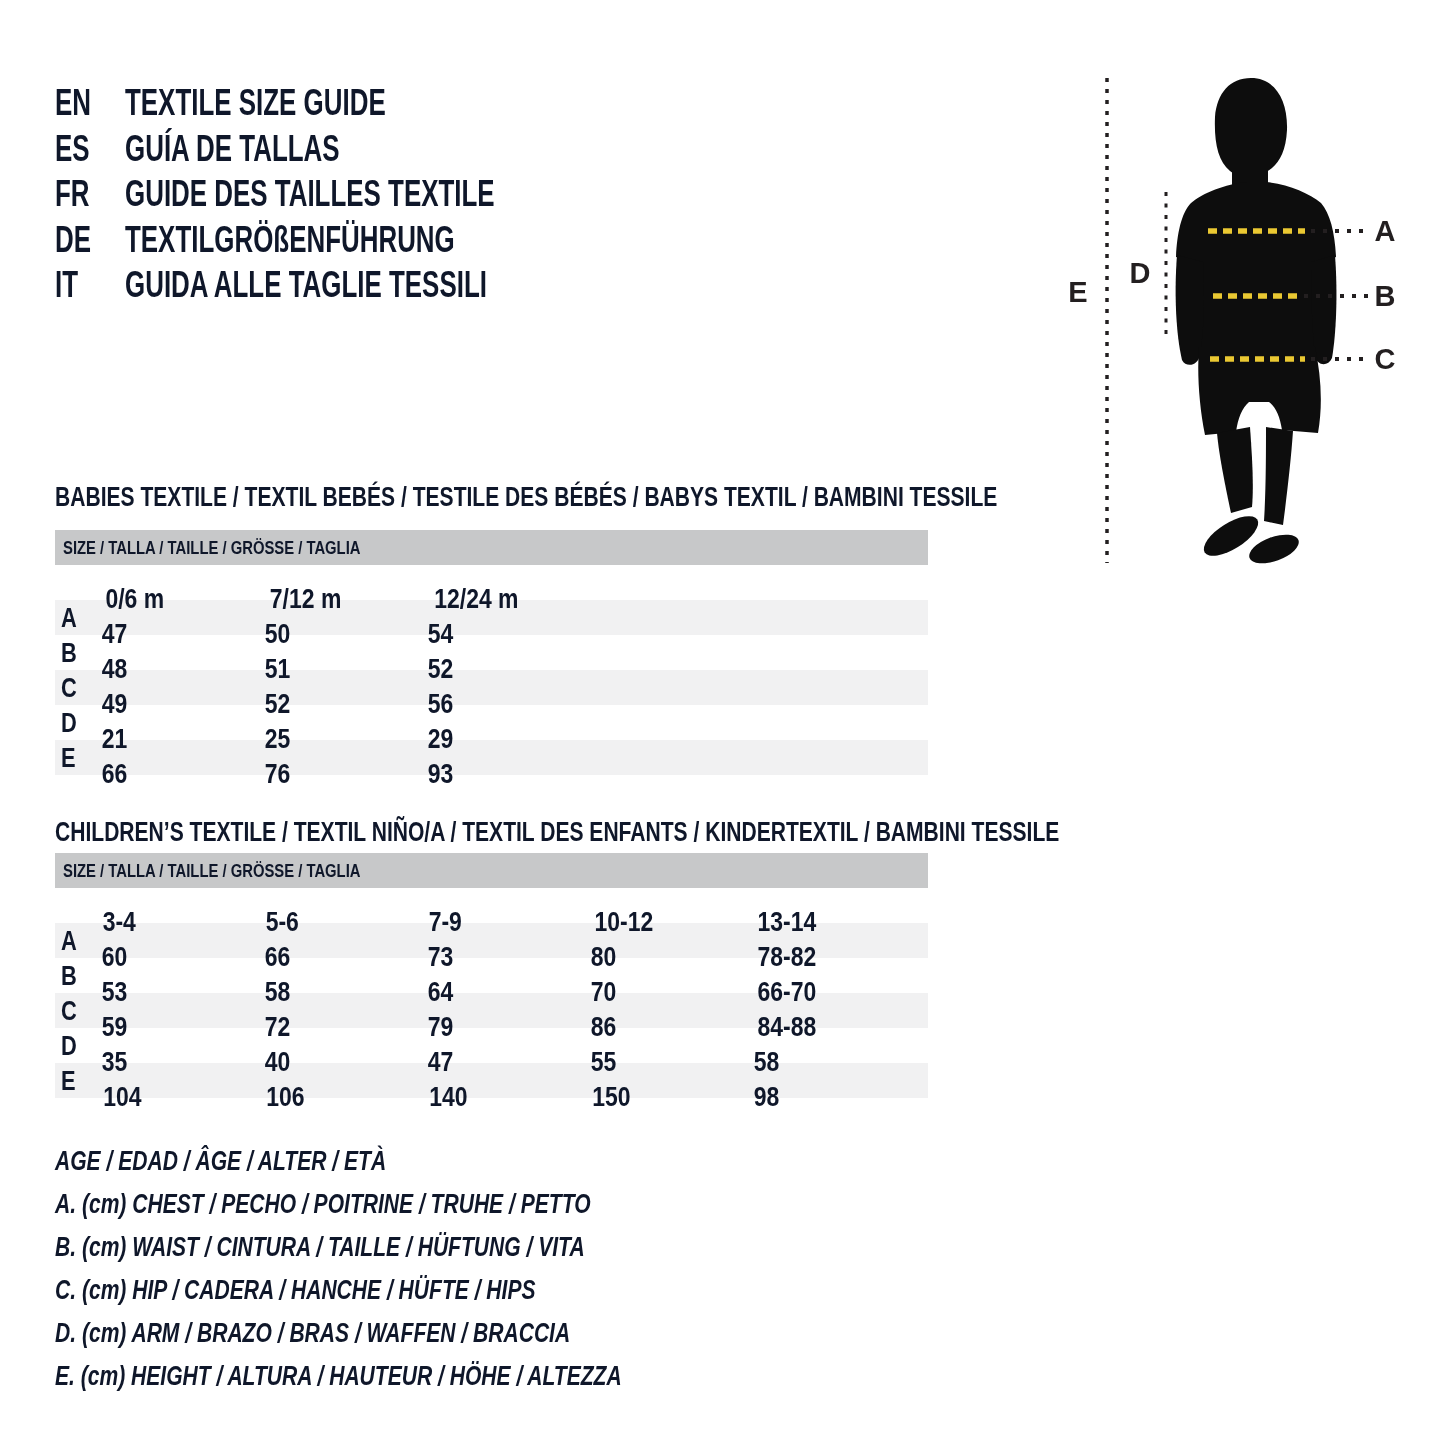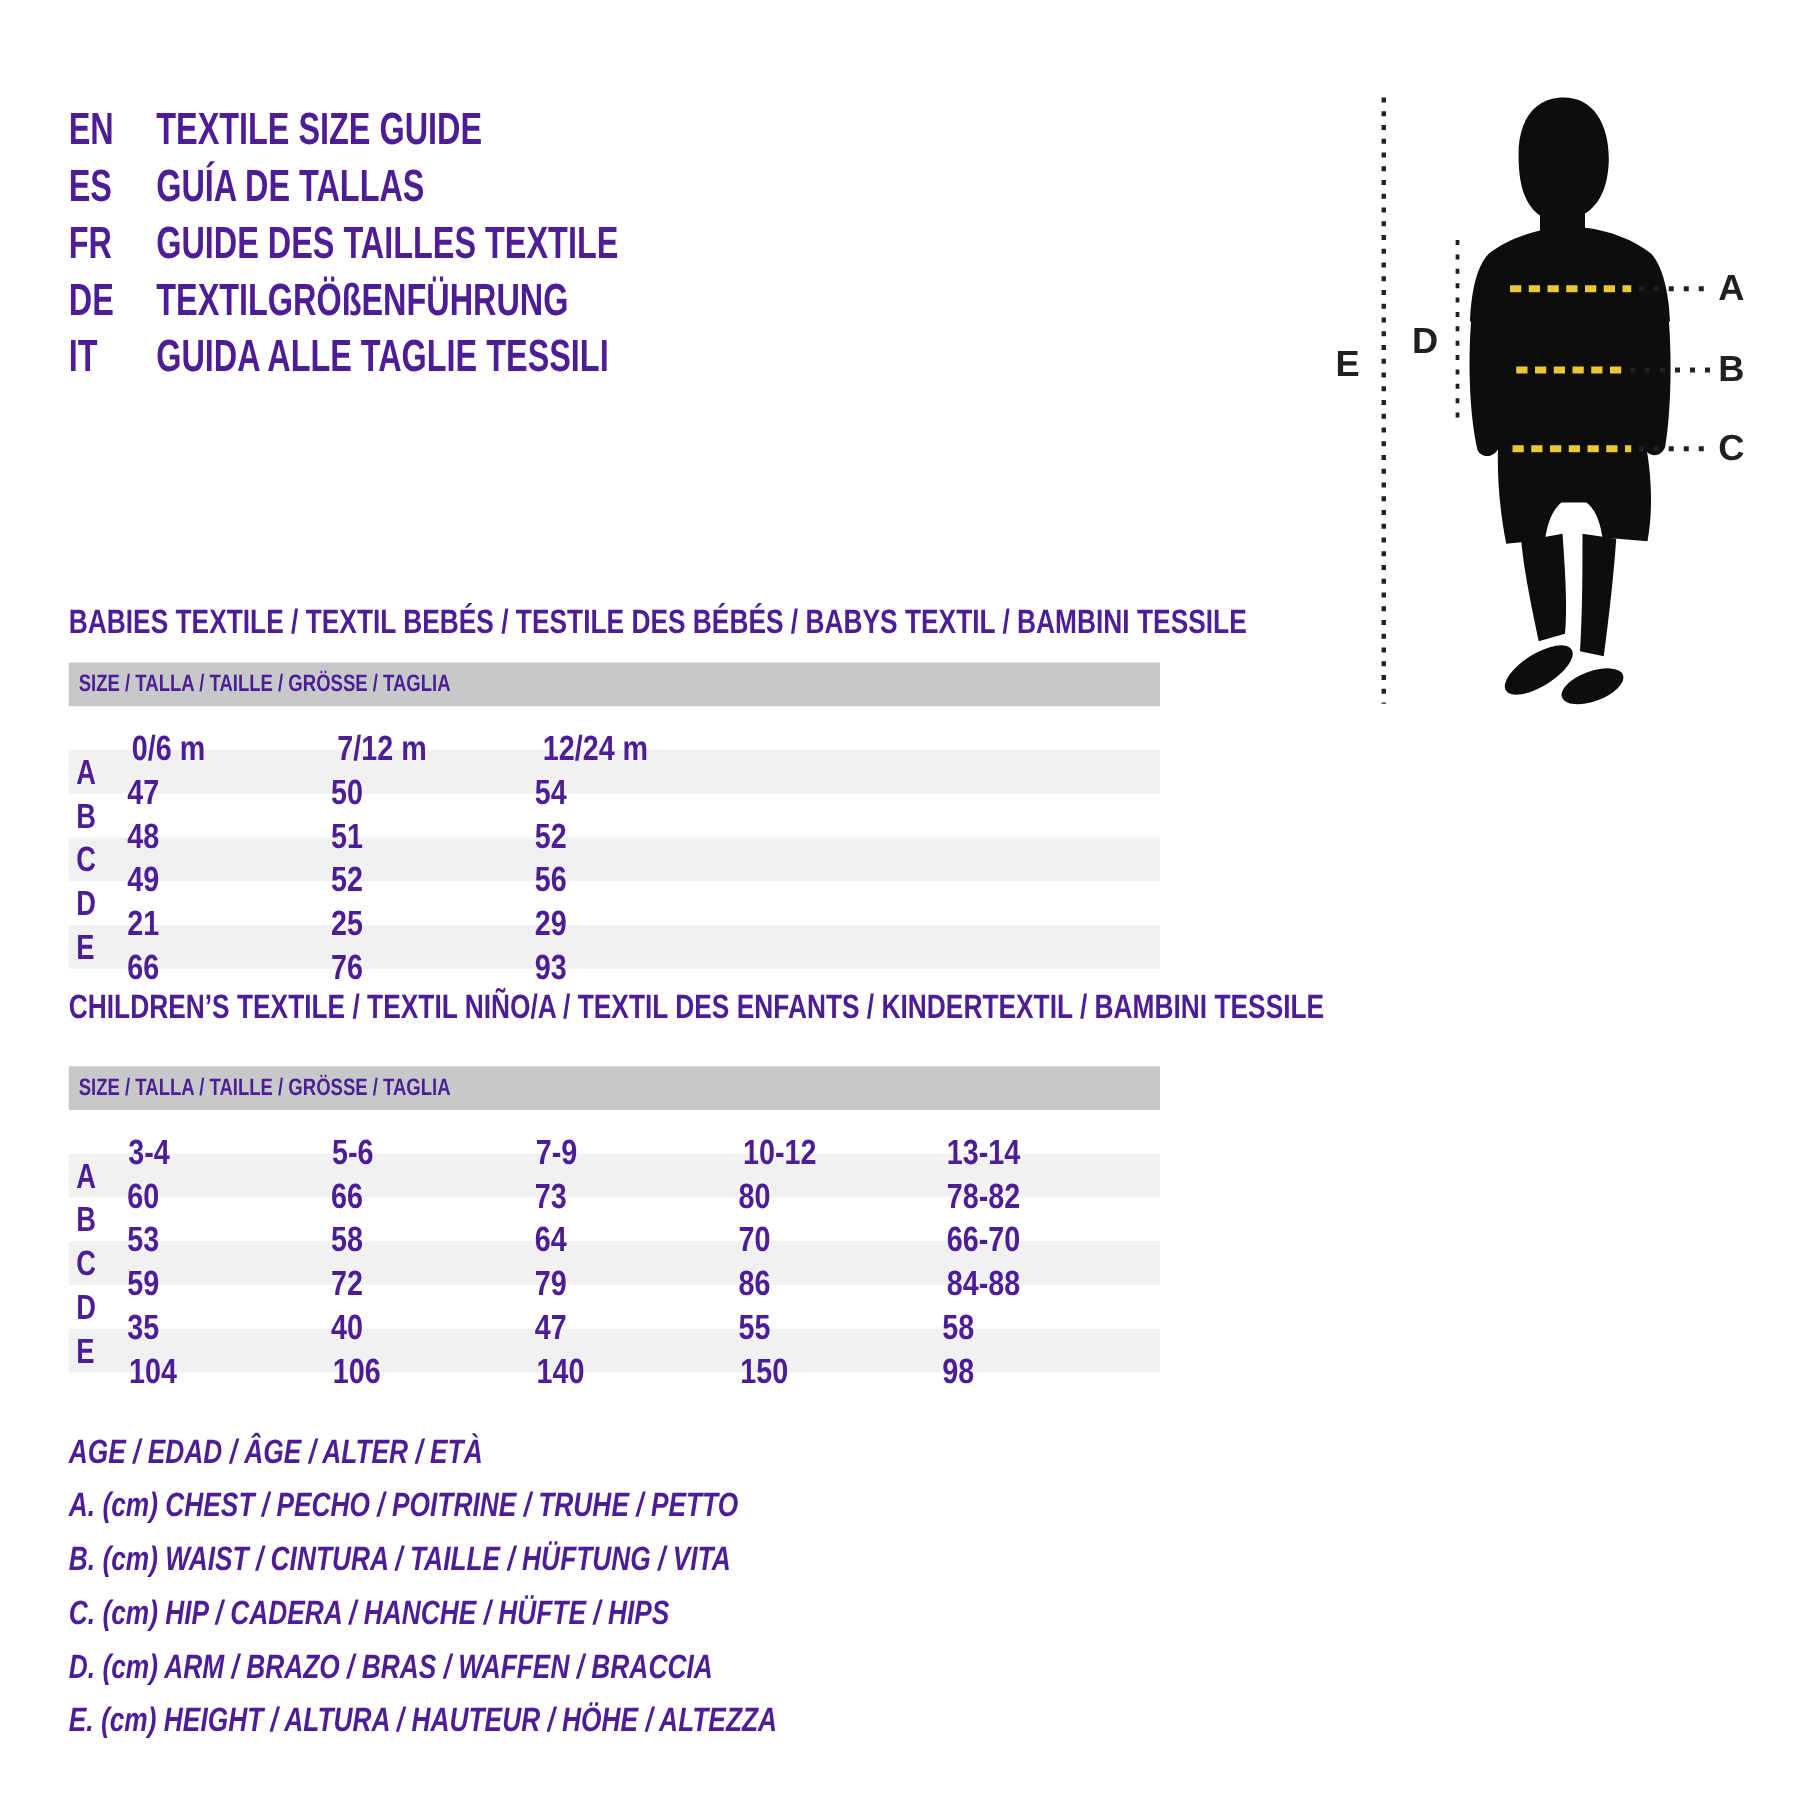--- a/index.html
+++ b/index.html
@@ -1,19 +1,19 @@
 <!DOCTYPE html>
 <html><head>
 <meta charset="utf-8">
 <style>
   html,body { margin:0; padding:0; background:#ffffff; }
   .canvas {
     position:relative; width:1445px; height:1445px; background:#ffffff;
     font-family:"Liberation Sans","DejaVu Sans",sans-serif;
-    color:#4c1d95; overflow:hidden;
+    color:#0f172a; overflow:hidden;
   }
   
   .cond  { display:inline-block; transform:scaleX(0.78); transform-origin:0 50%; white-space:nowrap; font-weight:bold; }
   .cond-n{ display:inline-block; transform:scaleX(0.82); transform-origin:50% 50%; white-space:nowrap; font-weight:bold; }
 
   
   .lang-block { position:absolute; left:55px; top:80px; }
   .lang-row   { display:flex; height:45.5px; line-height:45px; font-size:36px; }
   .lang-code  { width:70px; }
   .lang-code .cond { transform:scaleX(0.72); }
@@ -143,21 +143,21 @@
       <span class="st-cell"><span class="cond-n">29</span></span>
     </div>
     <div class="st-row stripe">
       <span class="st-lbl"><span class="cond">E</span></span>
       <span class="st-cell"><span class="cond-n">66</span></span>
       <span class="st-cell"><span class="cond-n">76</span></span>
       <span class="st-cell"><span class="cond-n">93</span></span>
     </div>
   </div>
 
-  <div class="sec-title" style="top:792px;"><span class="cond">CHILDREN’S TEXTILE / TEXTIL NIÑO/A / TEXTIL DES ENFANTS / KINDERTEXTIL / BAMBINI TESSILE</span></div>
+  <div class="sec-title" style="top:819px;"><span class="cond">CHILDREN’S TEXTILE / TEXTIL NIÑO/A / TEXTIL DES ENFANTS / KINDERTEXTIL / BAMBINI TESSILE</span></div>
 
   <div class="size-table" style="top:853px;">
     <div class="st-bar"><span class="cond">SIZE / TALLA / TAILLE / GRÖSSE / TAGLIA</span></div>
     <div class="st-row">
       <span class="st-lbl"></span>
       <span class="st-cell"><span class="cond-n">3-4</span></span>
       <span class="st-cell"><span class="cond-n">5-6</span></span>
       <span class="st-cell"><span class="cond-n">7-9</span></span>
       <span class="st-cell"><span class="cond-n">10-12</span></span>
       <span class="st-cell"><span class="cond-n">13-14</span></span>

